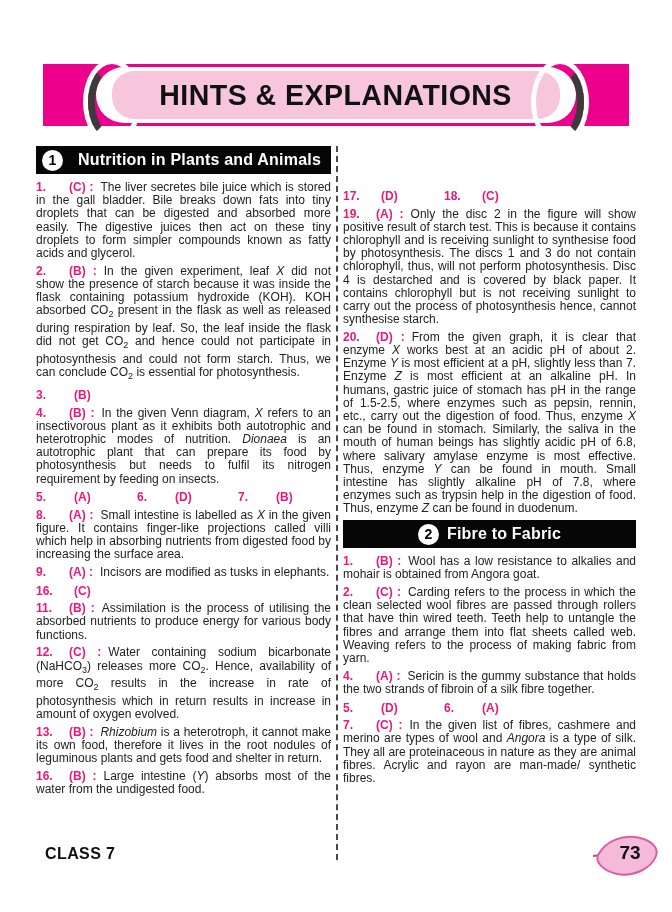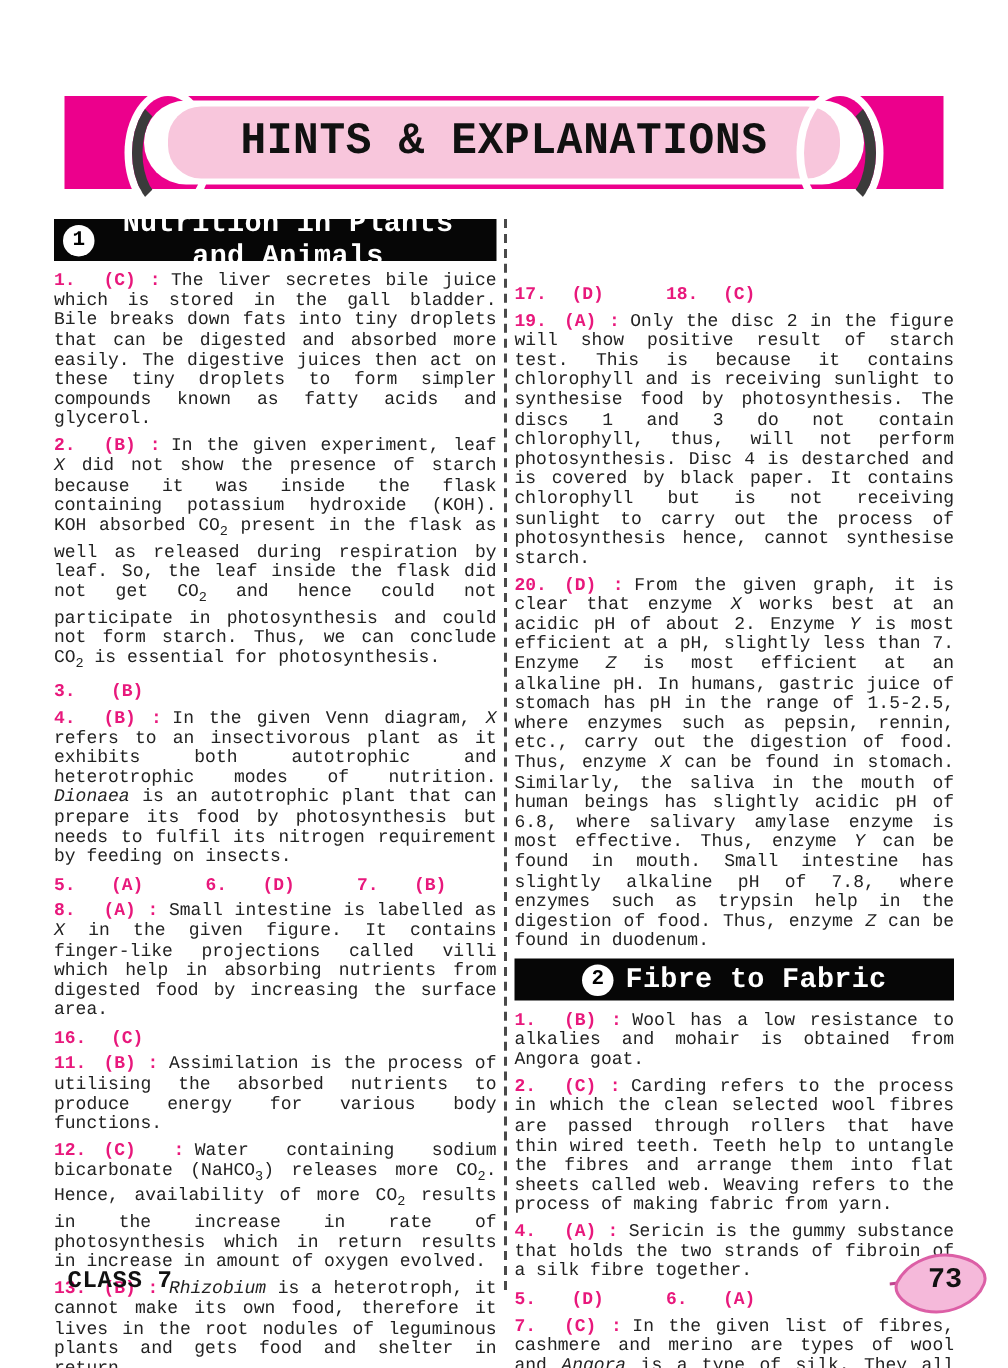--- a/index.html
+++ b/index.html
@@ -1,18 +1,18 @@
 <!DOCTYPE html>
 <html><head>
 <meta charset="utf-8">
 <style>
   html,body{margin:0;padding:0;background:#ffffff;}
   .page{
     position:relative;width:672px;height:912px;background:#ffffff;overflow:hidden;
-    font-family:Liberation Mono, monospace;color:#222;
+    font-family:Liberation Sans, sans-serif;color:#222;
   }
   
   .band{
     position:absolute;left:43px;top:64px;width:586px;height:62px;
     background:var(--band,#EC008C);
   }
   .banner-white{
     position:absolute;left:53px;top:3px;width:480px;height:56px;
     background:#ffffff;border-radius:28px;
   }
@@ -44,21 +44,21 @@
   .section-bar{
     background:#060606;color:#fff;height:28px;margin:2px 0 7px 0;
     display:flex;align-items:center;
   }
   .section-num{
     width:21px;height:21px;border-radius:50%;background:#fff;color:#000;
     font-weight:bold;font-size:14px;line-height:21px;text-align:center;
     flex:0 0 21px;margin-left:6px;
   }
   .section-title{
-    flex:1;text-align:center;font-weight:bold;font-size:19px;letter-spacing:0.2px;
+    flex:1;text-align:right;font-weight:bold;font-size:16px;letter-spacing:0.2px;
     padding-right:10px;
   }
   .section-bar.center{justify-content:center;}
   .section-bar.center .section-num{margin-left:0;}
   .section-bar.center .section-title{flex:0 0 auto;padding:0 0 0 8px;}
   
   .item{
     font-size:12px;line-height:13.2px;text-align:justify;
     margin:0 0 4.5px 0;color:#222;
   }
@@ -105,20 +105,21 @@
         <div class="section-bar">
           <span class="section-num">1</span>
           <span class="section-title">Nutrition in Plants and Animals</span>
         </div>
         <p class="item"><b class="qnum">1.</b><b class="qans">(C) :</b>The liver secretes bile juice which is stored in the gall bladder. Bile breaks down fats into tiny droplets that can be digested and absorbed more easily. The digestive juices then act on these tiny droplets to form simpler compounds known as fatty acids and glycerol.</p>
         <p class="item"><b class="qnum">2.</b><b class="qans">(B) :</b>In the given experiment, leaf <i>X</i> did not show the presence of starch because it was inside the flask containing potassium hydroxide (KOH). KOH absorbed CO<sub>2</sub> present in the flask as well as released during respiration by leaf. So, the leaf inside the flask did not get CO<sub>2</sub> and hence could not participate in photosynthesis and could not form starch. Thus, we can conclude CO<sub>2</sub> is essential for photosynthesis.</p>
         <p class="ansrow"><span class="pair"><b class="qnum">3.</b><b class="qans">(B)</b></span></p>
         <p class="item"><b class="qnum">4.</b><b class="qans">(B) :</b>In the given Venn diagram, <i>X</i> refers to an insectivorous plant as it exhibits both autotrophic and heterotrophic modes of nutrition. <i>Dionaea</i> is an autotrophic plant that can prepare its food by photosynthesis but needs to fulfil its nitrogen requirement by feeding on insects.</p>
         <p class="ansrow"><span class="pair"><b class="qnum">5.</b><b class="qans">(A)</b></span><span class="pair"><b class="qnum">6.</b><b class="qans">(D)</b></span><span class="pair"><b class="qnum">7.</b><b class="qans">(B)</b></span></p>
         <p class="item"><b class="qnum">8.</b><b class="qans">(A) :</b>Small intestine is labelled as <i>X</i> in the given figure. It contains finger-like projections called villi which help in absorbing nutrients from digested food by increasing the surface area.</p>
+        <p class="item"><b class="qnum">9.</b><b class="qans">(A) :</b>Incisors are modified as tusks in elephants.</p>
         <p class="ansrow"><span class="pair"><b class="qnum">16.</b><b class="qans">(C)</b></span></p>
         <p class="item"><b class="qnum">11.</b><b class="qans">(B) :</b>Assimilation is the process of utilising the absorbed nutrients to produce energy for various body functions.</p>
         <p class="item"><b class="qnum">12.</b><b class="qans">(C) :</b>Water containing sodium bicarbonate (NaHCO<sub>3</sub>) releases more CO<sub>2</sub>. Hence, availability of more CO<sub>2</sub> results in the increase in rate of photosynthesis which in return results in increase in amount of oxygen evolved.</p>
         <p class="item"><b class="qnum">13.</b><b class="qans">(B) :</b><i>Rhizobium</i> is a heterotroph, it cannot make its own food, therefore it lives in the root nodules of leguminous plants and gets food and shelter in return.</p>
         <p class="item"><b class="qnum">16.</b><b class="qans">(B) :</b>Large intestine (<i>Y</i>) absorbs most of the water from the undigested food.</p>
       </div>
     <div class="divider"></div>
     <div class="col right" id="col-right">
         <p class="ansrow"><span class="pair"><b class="qnum">17.</b><b class="qans">(D)</b></span><span class="pair"><b class="qnum">18.</b><b class="qans">(C)</b></span></p>
         <p class="item"><b class="qnum">19.</b><b class="qans">(A) :</b>Only the disc 2 in the figure will show positive result of starch test. This is because it contains chlorophyll and is receiving sunlight to synthesise food by photosynthesis. The discs 1 and 3 do not contain chlorophyll, thus, will not perform photosynthesis. Disc 4 is destarched and is covered by black paper. It contains chlorophyll but is not receiving sunlight to carry out the process of photosynthesis hence, cannot synthesise starch.</p>

